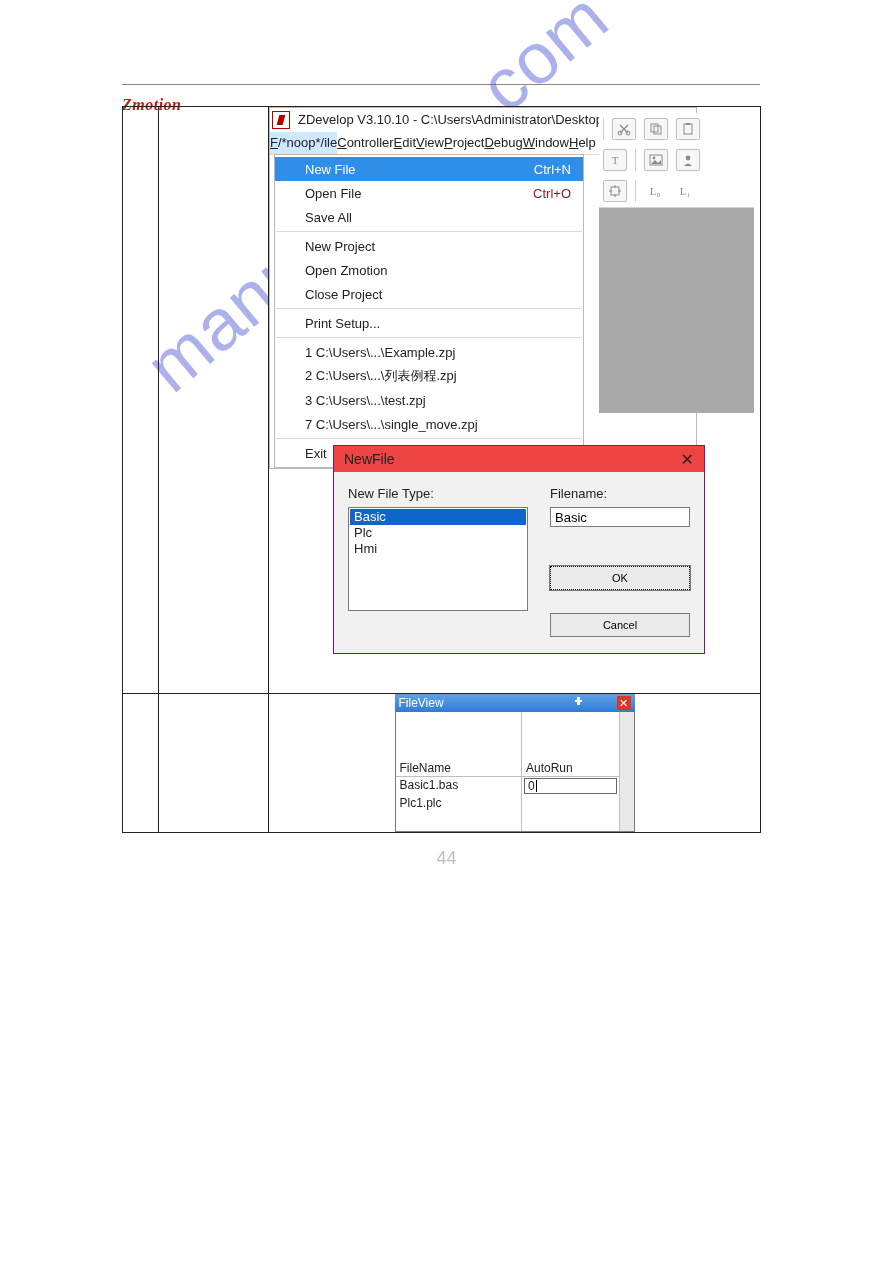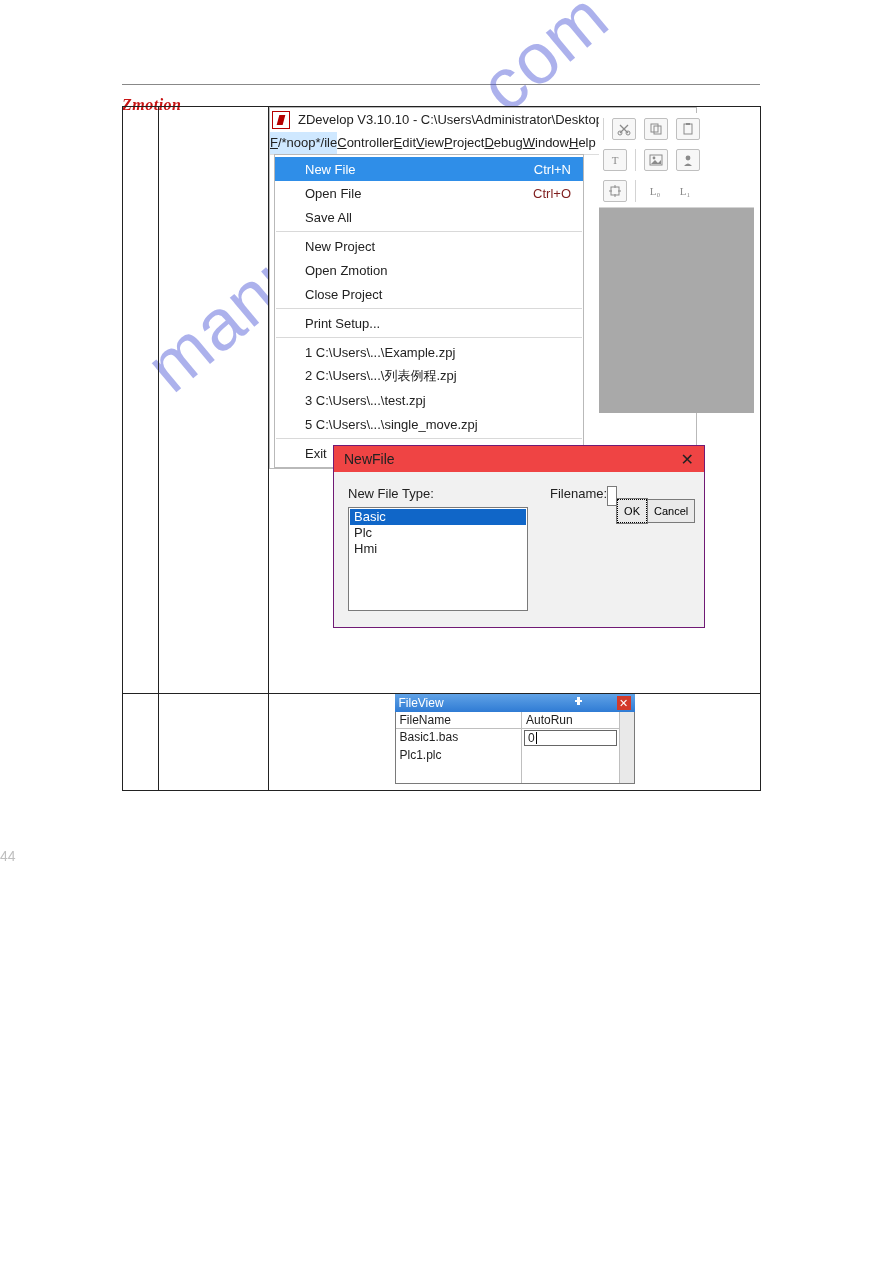--- a/index.html
+++ b/index.html
@@ -1,20 +1,20 @@
 <!DOCTYPE html>
 <html><head>
 <meta charset="utf-8">
 <style>
   html,body{margin:0;padding:0;background:#fff;font-family:"Segoe UI",Arial,sans-serif;font-size:14px;color:#222;}
   .page{width:893px;height:1263px;margin:0 auto;position:relative;background:#fff;}
   
   .brand{position:absolute;left:122px;top:60px;font-size:16px;font-weight:700;font-style:italic;color:#c81414;font-family:Georgia,serif;letter-spacing:.5px;margin-top:36px;}
   .hr{position:absolute;left:122px;top:84px;width:638px;height:1px;background:#888;}
-  .page-num{position:absolute;left:0;right:0;top:848px;color:#bfbfbf;font-size:14px;}
+  .page-num{position:absolute;left:0;right:0;top:848px;text-align:center;color:#bfbfbf;font-size:18px;}
   
   .wm{position:absolute;left:130px;top:345px;font-size:72px;color:#4a55d6;opacity:.45;font-family:Arial,sans-serif;transform:rotate(-40deg);transform-origin:left top;letter-spacing:1px;white-space:nowrap;pointer-events:none;}
   
   .outer{position:absolute;left:122px;top:106px;width:638px;border-collapse:collapse;table-layout:fixed;}
   .outer td{border:1px solid #222;vertical-align:top;padding:0;}
   .c1{width:36px;} .c2{width:110px;} .c3{width:492px;}
   .cell3a{height:586px;position:relative;background:#fff;padding:6px 6px 4px 10px;}
   .cell3b{height:96px;position:relative;background:#fff;padding:4px 8px;}
   
   .app{width:426px;border:1px solid #b9b9b9;background:#fff;font-size:13px;}
@@ -41,40 +41,40 @@
   .ico{width:22px;height:20px;border:1px solid #bfbfbf;border-radius:2px;background:#f7f7f7;display:inline-flex;align-items:center;justify-content:center;font-size:11px;color:#8b8b8b;font-family:serif;}
   .ico.noborder{border:none;background:none;}
   .vsep{width:1px;height:22px;background:#d3d3d3;}
   
   .nf-dialog{position:absolute;left:64px;top:338px;width:370px;background:#ef4444;border:1px solid #701a75;padding:0;}
   .nf-title{height:26px;display:flex;align-items:center;padding:0 10px;font-size:14px;}
   .nf-title .x{margin-left:auto;font-size:16px;cursor:default;}
   .nf-body{background:#f1f1f1;padding:14px 14px 16px;}
   .nf-cols{display:flex;gap:22px;}
   .nf-l{flex:1;}
-  .nf-r{width:140px;display:flex;flex-direction:row;}
+  .nf-r{width:140px;display:flex;flex-direction:column;}
   .nf-label{font-size:13px;margin-bottom:6px;}
   .nf-list{height:100px;background:#fff;border:1px solid #7a7a7a;padding:1px;overflow:hidden;font-size:13px;}
   .nf-list .opt{padding:0 4px;line-height:16px;}
   .nf-list .sel{background:#1066c8;color:#fff;}
   .nf-input{height:20px;border:1px solid #7a7a7a;background:#fff;padding:0 4px;font-size:13px;width:100%;box-sizing:border-box;}
   .nf-btn{height:24px;border:1px solid #7a7a7a;background:#eaeaea;width:100%;font-size:11px;margin-top:13px;}
   .nf-btn.ok{border:1px dotted #000;outline:1px solid #7a7a7a;}
   
   .fv{width:240px;margin:0 auto;font-size:12px;}
   .fv-title{height:18px;background:linear-gradient(#60a2e6,#2f7bd4);color:#fff;display:flex;align-items:center;padding:0 4px;gap:28px;}
   .fv-title .pin{margin-left:auto;margin-right:4px;display:inline-block;width:12px;height:12px;position:relative;}
   .fv-title .pin::before{content:"";position:absolute;left:4px;top:0;width:3px;height:8px;background:#fff;}
   .fv-title .pin::after{content:"";position:absolute;left:2px;top:3px;width:7px;height:2px;background:#fff;}
   .fv-title .close{width:14px;height:14px;background:#d33a2a;color:#fff;display:inline-flex;align-items:center;justify-content:center;font-size:11px;line-height:1;}
   .fv-body{border:1px solid #7a7a7a;border-top:none;background:#fff;}
   .fv-table{display:flex;}
   .fv-col{flex:1;border-right:1px solid #bfbfbf;}
   .fv-col:last-child{border-right:none;}
-  .fv-h{border-bottom:1px solid #bfbfbf;padding:1px 4px;background:#fff;}
+  .fv-h{border-bottom:1px solid #bfbfbf;padding:1px 4px;background:#fff;margin-top:48px;}
   .fv-cell{padding:1px 4px;height:16px;}
   .fv-ar{border:1px solid #666;margin:1px 2px;padding:0 3px;height:14px;display:flex;align-items:center;position:relative;}
   .fv-ar .caret{width:1px;height:12px;background:#000;margin-left:1px;}
   .fv-sb{width:14px;background:#e9e9e9;}
   svg{display:block;}
 </style>
 </head>
 <body>
 
 <div class="page">
@@ -144,21 +144,21 @@
             <div class="row">
                   <span class="lab">1 C:\Users\...\Example.zpj</span>
                 </div>
             <div class="row">
                   <span class="lab">2 C:\Users\...\列表例程.zpj</span>
                 </div>
             <div class="row">
                   <span class="lab">3 C:\Users\...\test.zpj</span>
                 </div>
             <div class="row">
-                  <span class="lab">5 C:\Users\...\single_move.zpj</span>
+                  <span class="lab">7 C:\Users\...\single_move.zpj</span>
                 </div>
             <div class="sep"></div>
             <div class="row">
                   <span class="lab">Exit</span>
                 </div>
           </div>
         </div>
 
         <div class="client">
           <div class="tools">

